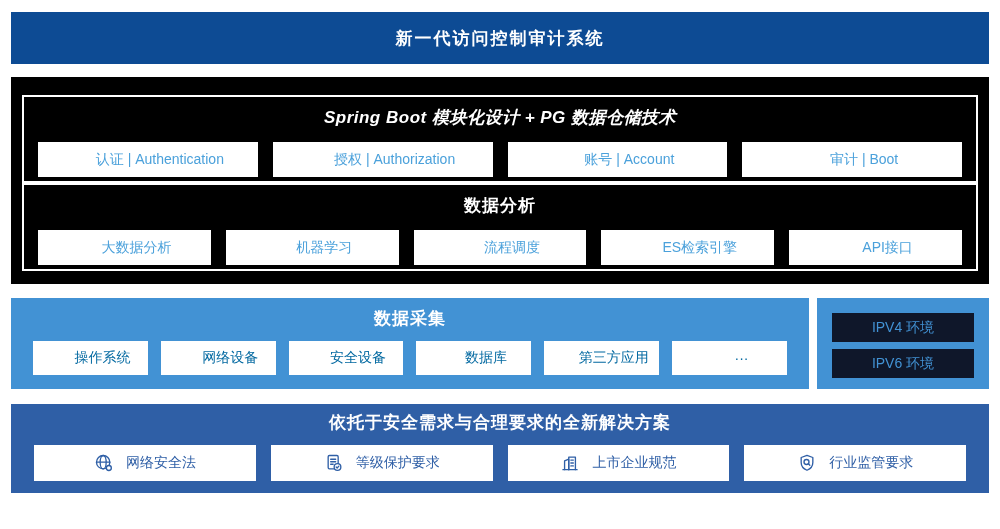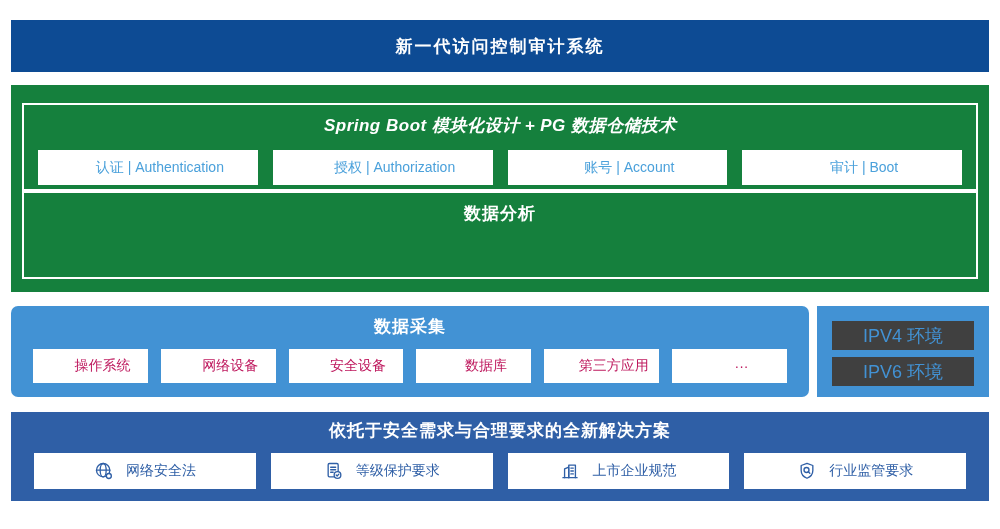--- a/index.html
+++ b/index.html
@@ -6,32 +6,32 @@
   html,body { background:#fff; }
   body {
     width: 1000px; height: 529px;
     font-family: "Liberation Sans", "DejaVu Sans", sans-serif;
     overflow: hidden;
   }
   .page { position: relative; width: 1000px; height: 529px; background: #fff; }
 
   
   .banner {
-    margin: 20px 11px 0;
+    margin: 12px 11px 0;
     height: 52px;
     background: #0D4B94;
     color: #fff;
     display: flex; align-items: center; justify-content: center;
     font-size: 17px; font-weight: bold; letter-spacing: 2px;
   }
 
   
   .section-a {
     margin: 13px 11px 0;
-    background: #15803d;
+    background: #000000;
     padding: 18px 11px 13px;
   }
   .frame {
     border: 2px solid #fff;
     height: 88px;
     padding: 6px 14px 0;
   }
   .frame + .frame { margin-top: 0; }
   .frame-title {
     height: 30px; line-height: 30px;
@@ -54,36 +54,35 @@
   
   .row-b {
     margin: 14px 11px 0;
     display: flex; gap: 8px;
     height: 91px;
   }
   .section-b {
     flex: 1;
     background: #4292D4;
     padding: 6px 22px 0;
-    border-radius: 7px;
   }
   .section-b .frame-title { margin-bottom: 7px; }
-  .section-b .btn { color: #be185d; height: 34px; flex: 1; }
+  .section-b .btn { color: #0369a1; height: 34px; flex: 1; }
   .section-b .btn-row { gap: 13px; }
 
   .ipv-block {
     width: 172px;
     background: #4292D4;
     padding: 15px 15px 0;
     display: flex; flex-direction: column; gap: 7px;
   }
   .ipv-btn {
-    height: 29px; background: #404040;
-    display: flex; align-items: center; justify-content: center;
-    font-size: 18px; color: #4292D4;
+    height: 29px; background: #0f172a;
+    display: flex; align-items: center; justify-content: center;
+    font-size: 14px; color: #4292D4;
   }
 
   
   .section-c {
     margin: 15px 11px 0;
     height: 89px;
     background: #2F5FA6;
     padding: 6px 23px 0;
     font-family: Liberation Mono, monospace;
   }
@@ -115,20 +114,27 @@
       <div class="btn-row">
         <div class="btn">认证 | Authentication</div>
         <div class="btn">授权 | Authorization</div>
         <div class="btn">账号 | Account</div>
         <div class="btn">审计 | Boot</div>
       </div>
     </div>
 
     <div class="frame">
       <div class="frame-title">数据分析</div>
+      <div class="btn-row">
+        <div class="btn">大数据分析</div>
+        <div class="btn">机器学习</div>
+        <div class="btn">流程调度</div>
+        <div class="btn">ES检索引擎</div>
+        <div class="btn">API接口</div>
+      </div>
     </div>
 
   </div>
 
   <div class="row-b">
 
     <div class="section-b">
       <div class="frame-title">数据采集</div>
       <div class="btn-row">
         <div class="btn">操作系统</div>

